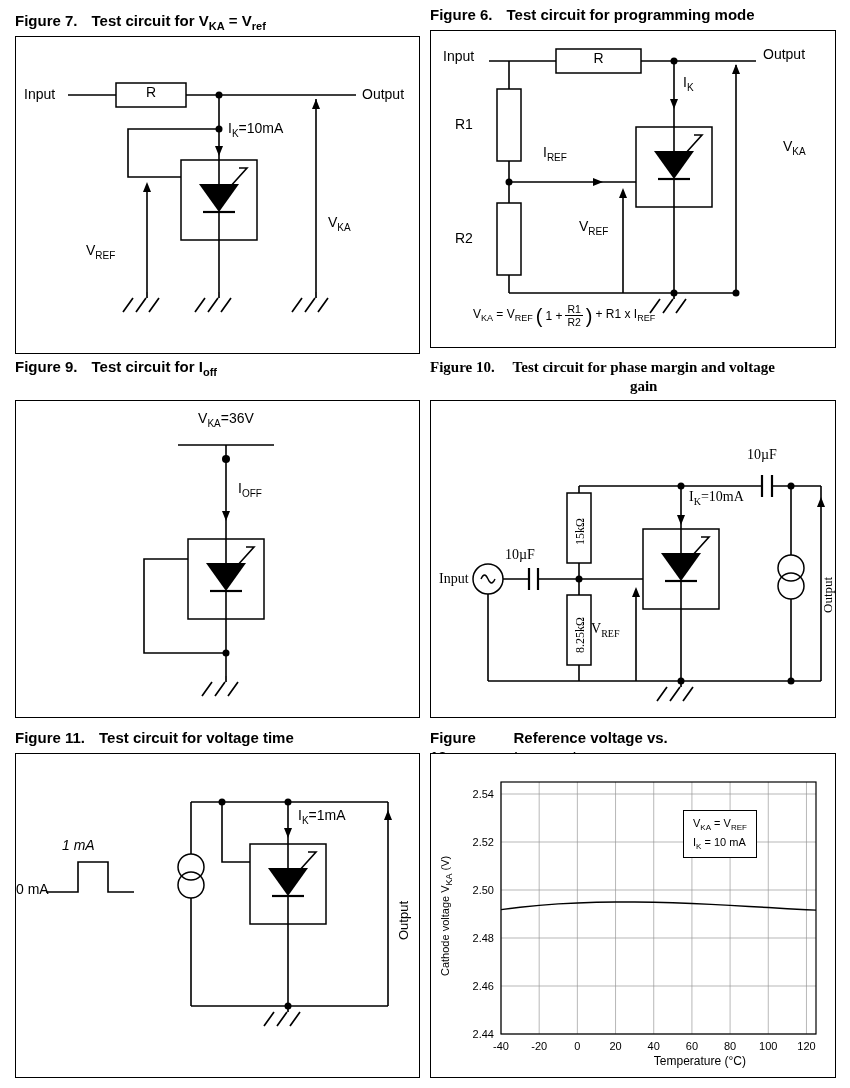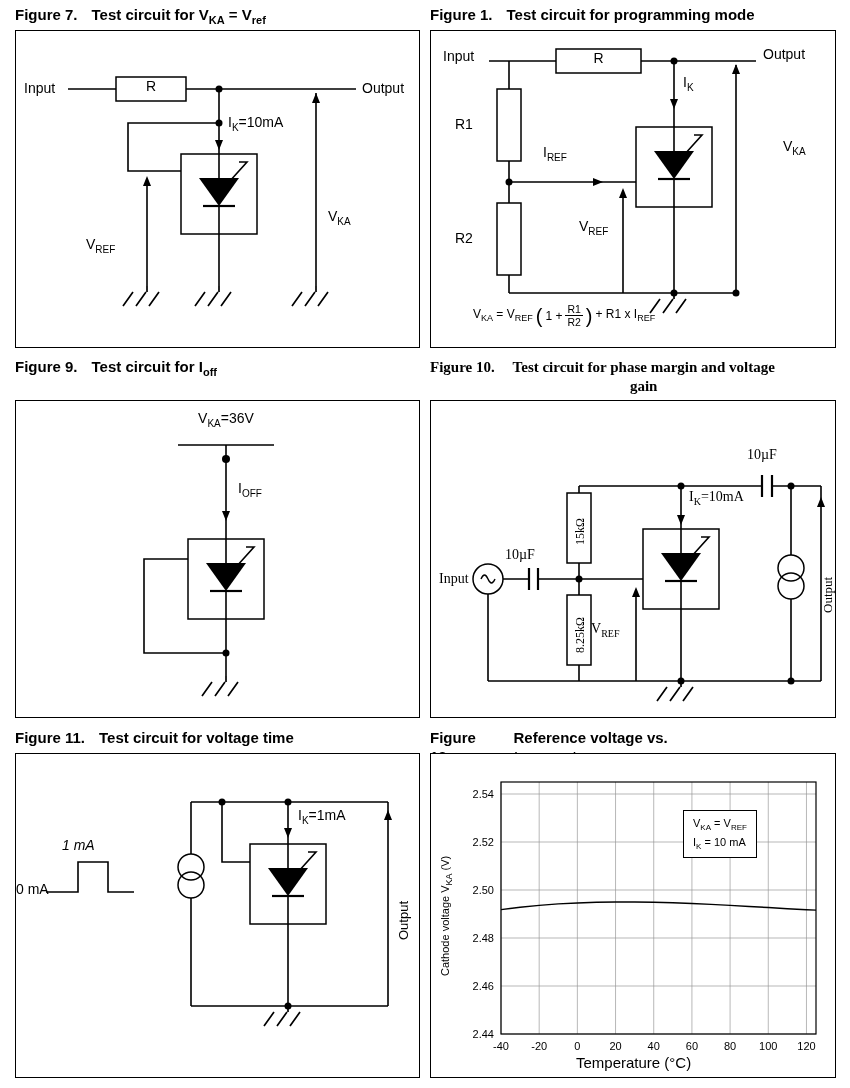--- a/index.html
+++ b/index.html
@@ -18,21 +18,21 @@
   .lbl.center { text-align:center; }
   .vlabel { position:absolute; white-space:nowrap; transform:rotate(-90deg); transform-origin:left top; font-size:13px; }
   .vlabel sub { font-size:9px; }
   .formula { position:absolute; display:flex; align-items:center; gap:3px; font-size:12px; white-space:nowrap; }
   .formula sub { font-size:9px; }
   .bigparen { font-size:20px; font-weight:400; line-height:1; }
   .frac { display:inline-flex; flex-direction:column; align-items:center; font-size:10.5px; line-height:1.15; }
   .frac .num { border-bottom:1px solid #000; padding:0 2px; }
   .anno-box { position:absolute; border:1px solid #000; padding:4px 9px; font-size:11px; line-height:1.5; background:#fff; }
   .anno-box sub { font-size:8px; }
-  .xlabel { position:absolute; font-size:15px; text-align:left; }
+  .xlabel { position:absolute; font-size:12px; text-align:right; }
   .ylabel { font-size:11px; }
 </style>
 </head>
 <body>
 
 <svg width="0" height="0" style="position:absolute" aria-hidden="true">
   <defs>
     <g id="tl431">
       <rect x="0" y="0" width="76" height="80" fill="#fff" stroke="#000" stroke-width="1.5"></rect>
       <line x1="38" y1="0" x2="38" y2="24" stroke="#000" stroke-width="1.6"></line>
@@ -55,21 +55,21 @@
         <polygon points="0,0 -4,10 4,10" fill="#000"></polygon>
       </g>
     <g id="arrR">
         <polygon points="0,0 -10,-4 -10,4" fill="#000"></polygon>
       </g>
   </defs>
 </svg>
 
 <div class="page">
 
-  <div class="fig" style="left:15px; top:6px; width:405px; height:342px;">
+  <div class="fig" style="left:15px; top:12px; width:405px; height:342px;">
     <div class="fig-title">
       <span>Figure 7.</span>
       <span class="fig-ttl"><span>Test circuit for V</span><sub>KA</sub><span> = V</span><sub>ref</sub></span>
     </div>
     <div class="fig-box" style="top:24px; width:405px; height:318px;">
       <svg class="circuit" width="402" height="315" viewBox="0 0 402 315">
         <g>
           <path d="M52,58 H340 M203,58 V123 M165,140 H112 V92 H203 M131,255 V148 M300,255 V62 M203,203 V255" fill="none" stroke="#000" stroke-width="1.6"></path>
         </g>
         <rect x="100" y="46" width="70" height="24" fill="#fff" stroke="#000" stroke-width="1.5"></rect>
@@ -87,21 +87,21 @@
       <span class="lbl center" style="left:100px; top:48px; width:70px;">R</span>
       <span class="lbl" style="left:346px; top:50px;">Output</span>
       <span class="lbl" style="left:212px; top:84px;"><span>I</span><sub>K</sub><span>=10mA</span></span>
       <span class="lbl" style="left:312px; top:178px;"><span>V</span><sub>KA</sub></span>
       <span class="lbl" style="left:70px; top:206px;"><span>V</span><sub>REF</sub></span>
     </div>
   </div>
 
   <div class="fig" style="left:430px; top:6px; width:406px; height:342px;">
     <div class="fig-title">
-      <span>Figure 1.</span>
+      <span>Figure 6.</span>
       <span class="fig-ttl">Test circuit for programming mode</span>
     </div>
     <div class="fig-box" style="top:24px; width:406px; height:318px;">
       <svg class="circuit" width="403" height="315" viewBox="0 0 403 315">
         <g>
           <path d="M58,30 H325 M78,30 V262 M78,262 H305 M78,151 H205 M243,30 V96 M243,176 V262 M192,262 V160 M305,262 V34" fill="none" stroke="#000" stroke-width="1.6"></path>
         </g>
         <rect x="125" y="18" width="85" height="24" fill="#fff" stroke="#000" stroke-width="1.5"></rect>
         <rect x="66" y="58" width="24" height="72" fill="#fff" stroke="#000" stroke-width="1.5"></rect>
         <rect x="66" y="172" width="24" height="72" fill="#fff" stroke="#000" stroke-width="1.5"></rect>

